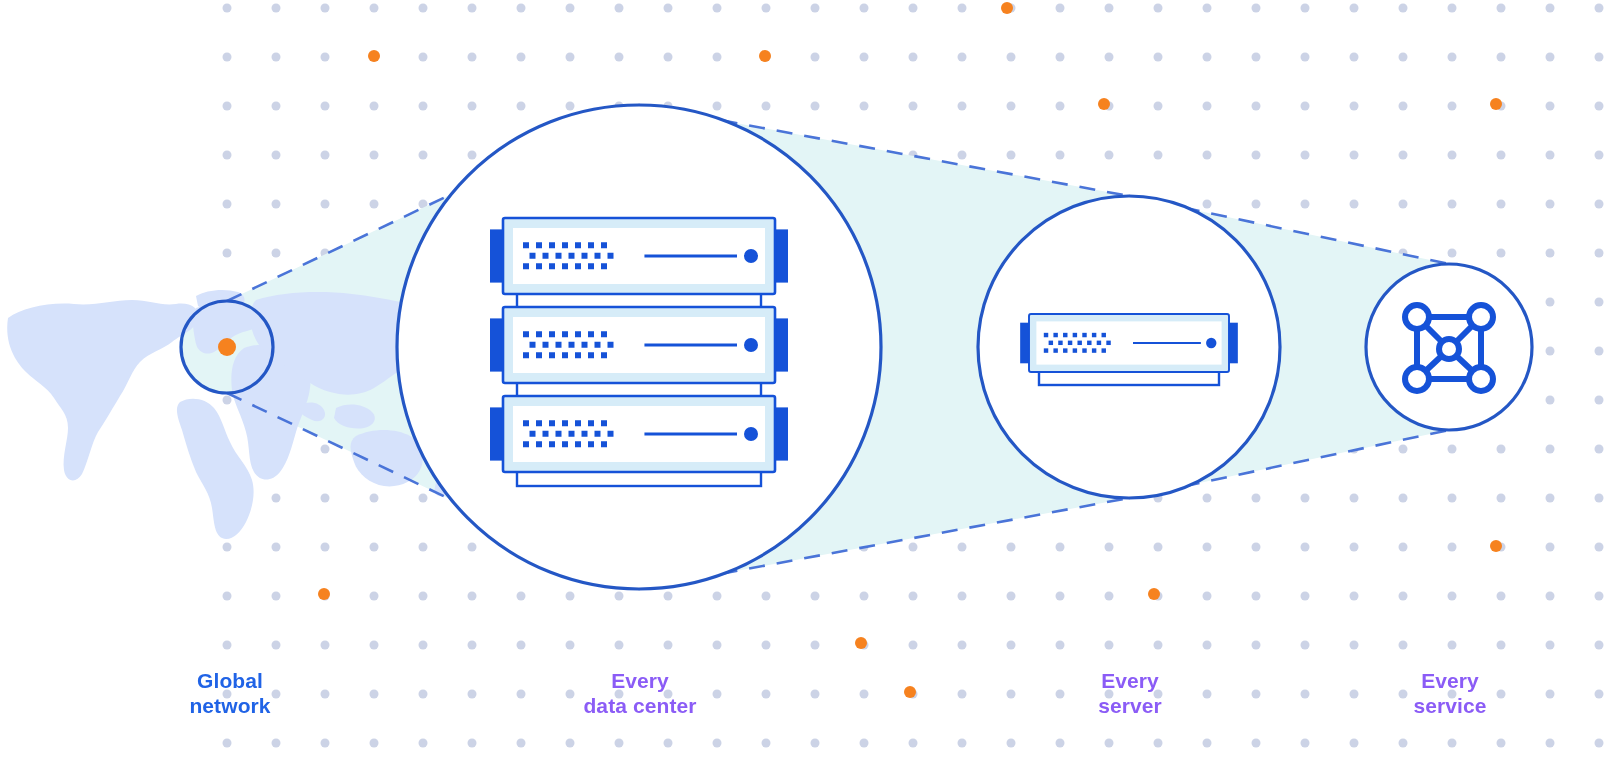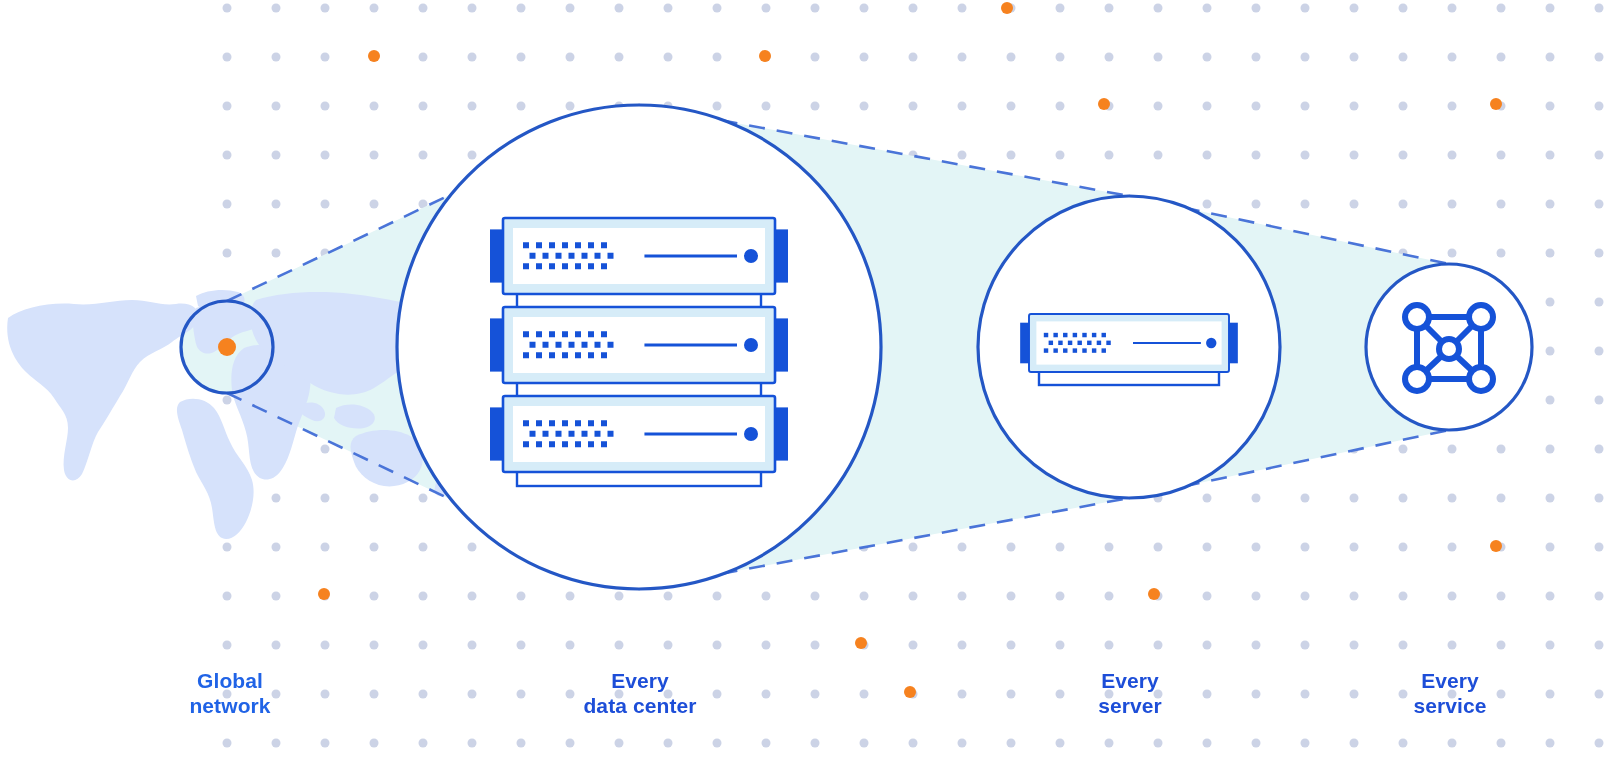--- a/index.html
+++ b/index.html
@@ -27,21 +27,21 @@
     width: 1620px;
     height: 782px;
     pointer-events: none;
   }
   .label {
     position: absolute;
     text-align: center;
     font-size: 21px;
     line-height: 25px;
     font-weight: bold;
-    color: #1d4ed8;
+    color: #8b5cf6;
     white-space: pre-line;
     letter-spacing: 0.1px;
   }
   .label.accent { color: #2063e6; }
   .lbl-global  { left: 130px; top: 668px; width: 200px; }
   .lbl-dc      { left: 540px; top: 668px; width: 200px; }
   .lbl-server  { left: 1030px; top: 668px; width: 200px; }
   .lbl-service { left: 1350px; top: 668px; width: 200px; }
 </style>
 </head>

